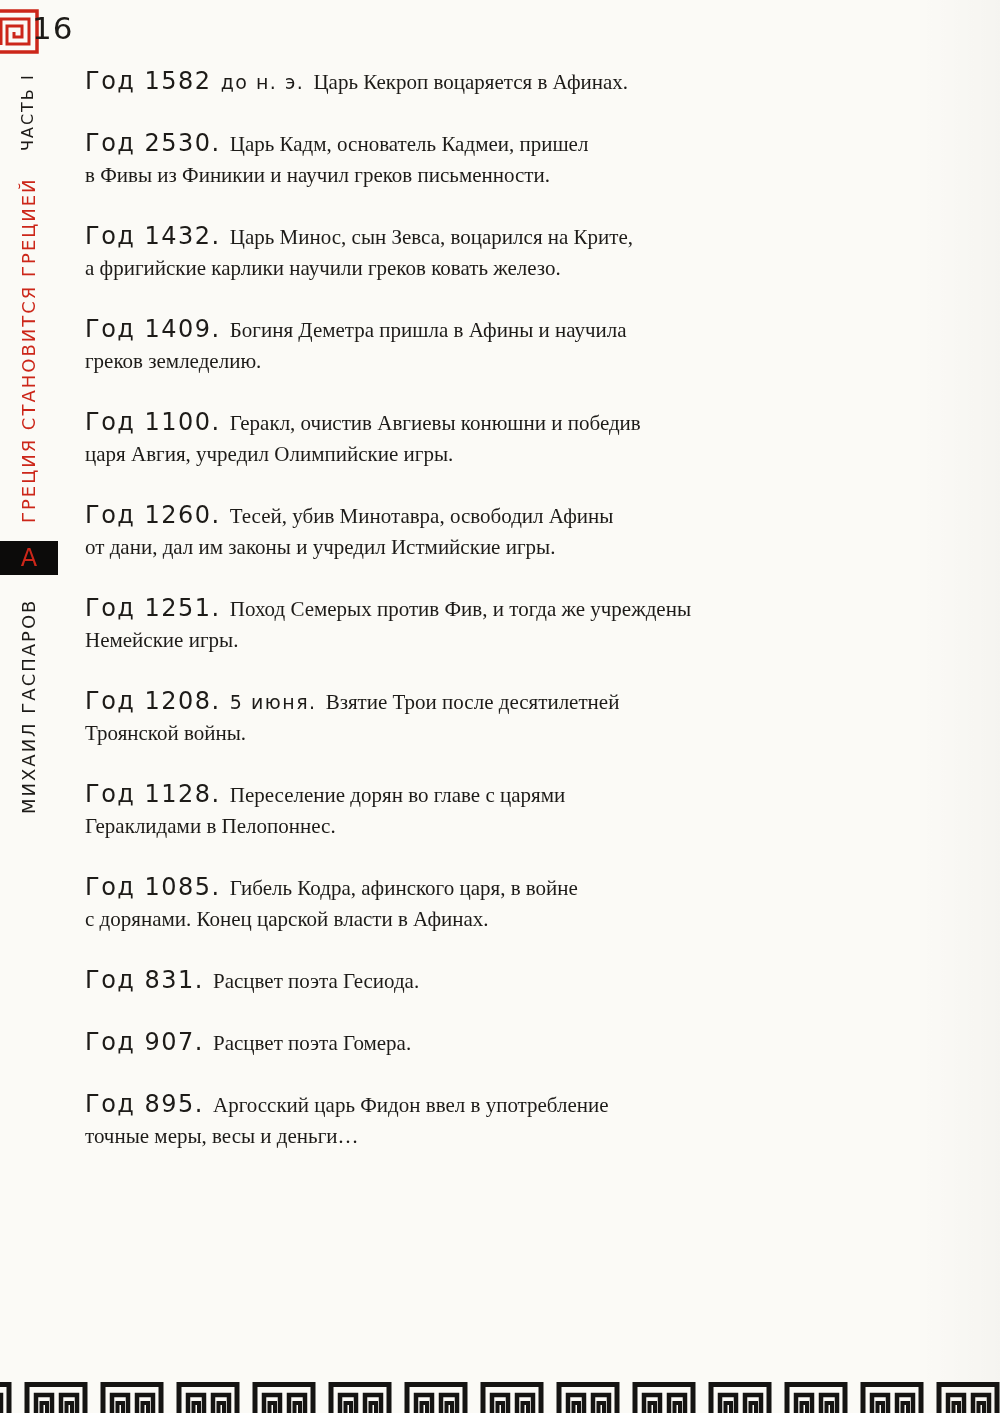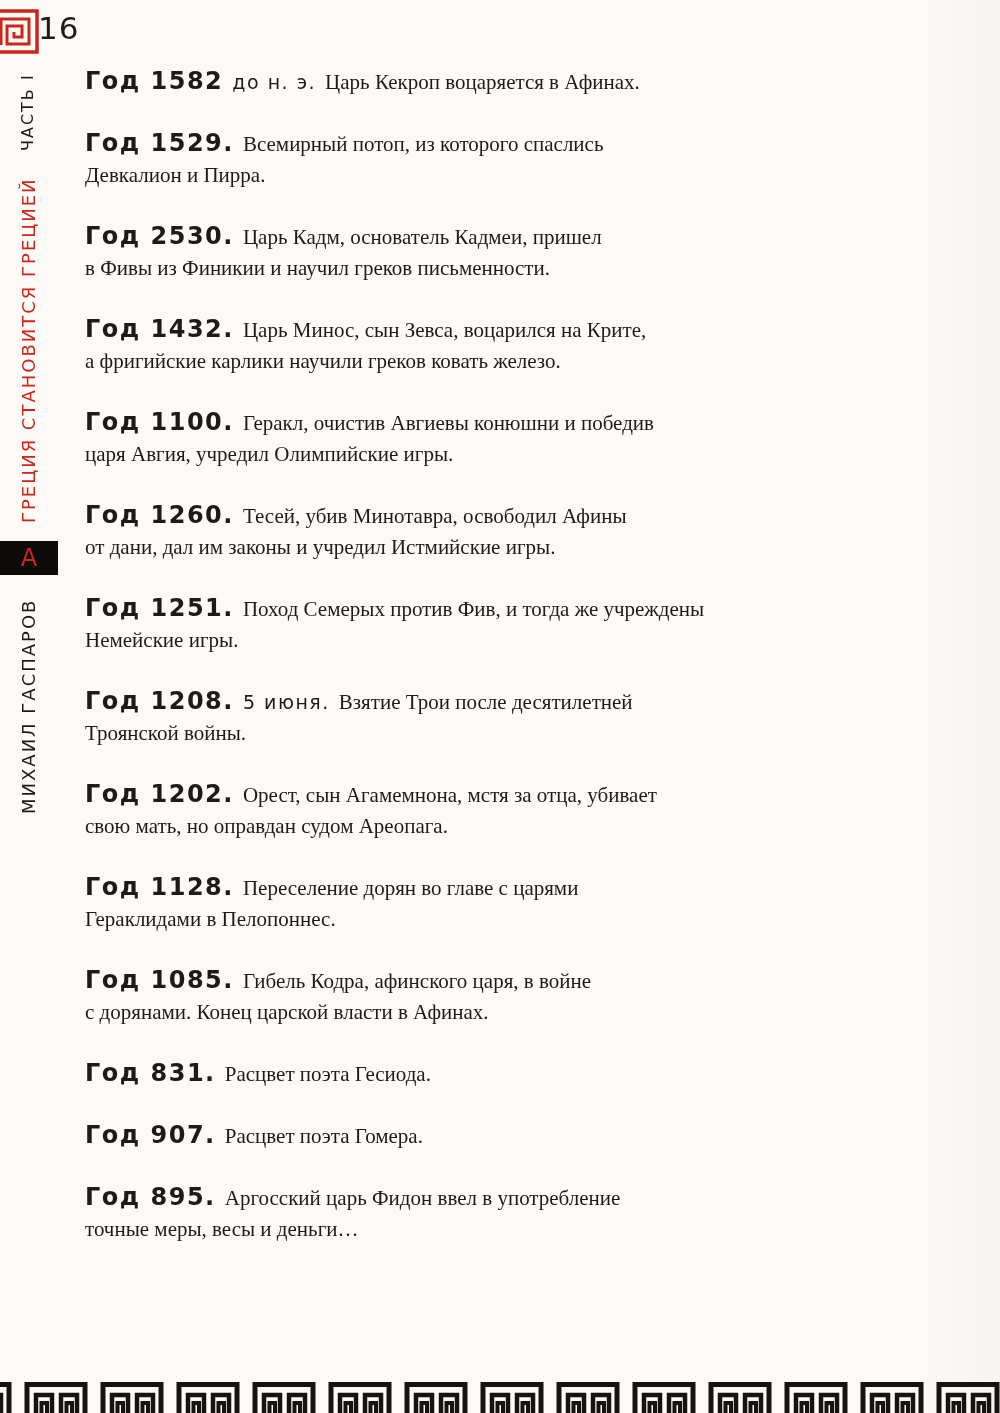--- a/index.html
+++ b/index.html
@@ -16,21 +16,21 @@
     position: absolute; inset: 0;
     background: linear-gradient(to right, rgba(0,0,0,0) 92%, rgba(0,0,0,0.025) 100%);
     pointer-events: none;
   }
 
   
   .corner-ornament {
     position: absolute; left: -10px; top: 8px;
   }
   .page-number {
-    position: absolute; left: 38px; top: 10px;
+    position: absolute; left: 32px; top: 10px;
     font-family: "DejaVu Sans", sans-serif;
     font-size: 31px; letter-spacing: 1px;
     color: var(--ink, #1d1b18);
   }
 
   
   .vert {
     position: absolute;
     left: 18px;
     writing-mode: vertical-rl;
@@ -65,21 +65,20 @@
     margin-bottom: 30px;
     font-size: 21px;
     line-height: 31px;
   }
   .entry .year {
     font-family: "DejaVu Sans", sans-serif;
     font-size: 24px;
     letter-spacing: 1.5px;
     margin-right: 9px;
     white-space: nowrap;
-    font-weight: bold;
   }
   .entry .suffix {
     font-family: "DejaVu Sans", sans-serif;
     font-size: 19px;
     letter-spacing: 1.5px;
     margin-right: 9px;
     white-space: nowrap;
     text-align: right;
   }
   .entry .suffix:empty { display: none; margin: 0; }
@@ -106,36 +105,34 @@
 
 <div class="vert part-label">ЧАСТЬ I</div>
 <div class="vert book-title">ГРЕЦИЯ СТАНОВИТСЯ ГРЕЦИЕЙ</div>
 <div class="letter-block">
   <span class="letter">А</span>
 </div>
 <div class="vert author-name">МИХАИЛ ГАСПАРОВ</div>
 
 <div class="entries">
     <div class="entry"><span class="year">Год 1582</span><span class="suffix">до н. э.</span><span class="body">Царь Кекроп воцаряется в Афинах.</span></div>
-    <div class="entry"><span class="year">Год 1529.</span><span class="body">Всемирный потоп, из которого спаслись
-Девкалион и Пирра.</span></div>
     <div class="entry"><span class="year">Год 2530.</span><span class="body">Царь Кадм, основатель Кадмеи, пришел
 в Фивы из Финикии и научил греков письменности.</span></div>
     <div class="entry"><span class="year">Год 1432.</span><span class="body">Царь Минос, сын Зевса, воцарился на Крите,
 а фригийские карлики научили греков ковать железо.</span></div>
+    <div class="entry"><span class="year">Год 1409.</span><span class="body">Богиня Деметра пришла в Афины и научила
+греков земледелию.</span></div>
     <div class="entry"><span class="year">Год 1100.</span><span class="body">Геракл, очистив Авгиевы конюшни и победив
 царя Авгия, учредил Олимпийские игры.</span></div>
     <div class="entry"><span class="year">Год 1260.</span><span class="body">Тесей, убив Минотавра, освободил Афины
 от дани, дал им законы и учредил Истмийские игры.</span></div>
     <div class="entry"><span class="year">Год 1251.</span><span class="body">Поход Семерых против Фив, и тогда же учреждены
 Немейские игры.</span></div>
     <div class="entry"><span class="year">Год 1208.</span><span class="suffix">5 июня.</span><span class="body">Взятие Трои после десятилетней
 Троянской войны.</span></div>
-    <div class="entry"><span class="year">Год 1202.</span><span class="body">Орест, сын Агамемнона, мстя за отца, убивает
-свою мать, но оправдан судом Ареопага.</span></div>
     <div class="entry"><span class="year">Год 1128.</span><span class="body">Переселение дорян во главе с царями
 Гераклидами в Пелопоннес.</span></div>
     <div class="entry"><span class="year">Год 1085.</span><span class="body">Гибель Кодра, афинского царя, в войне
 с дорянами. Конец царской власти в Афинах.</span></div>
     <div class="entry"><span class="year">Год 831.</span><span class="body">Расцвет поэта Гесиода.</span></div>
     <div class="entry"><span class="year">Год 907.</span><span class="body">Расцвет поэта Гомера.</span></div>
     <div class="entry"><span class="year">Год 895.</span><span class="body">Аргосский царь Фидон ввел в употребление
 точные меры, весы и деньги…</span></div>
   </div>
 

